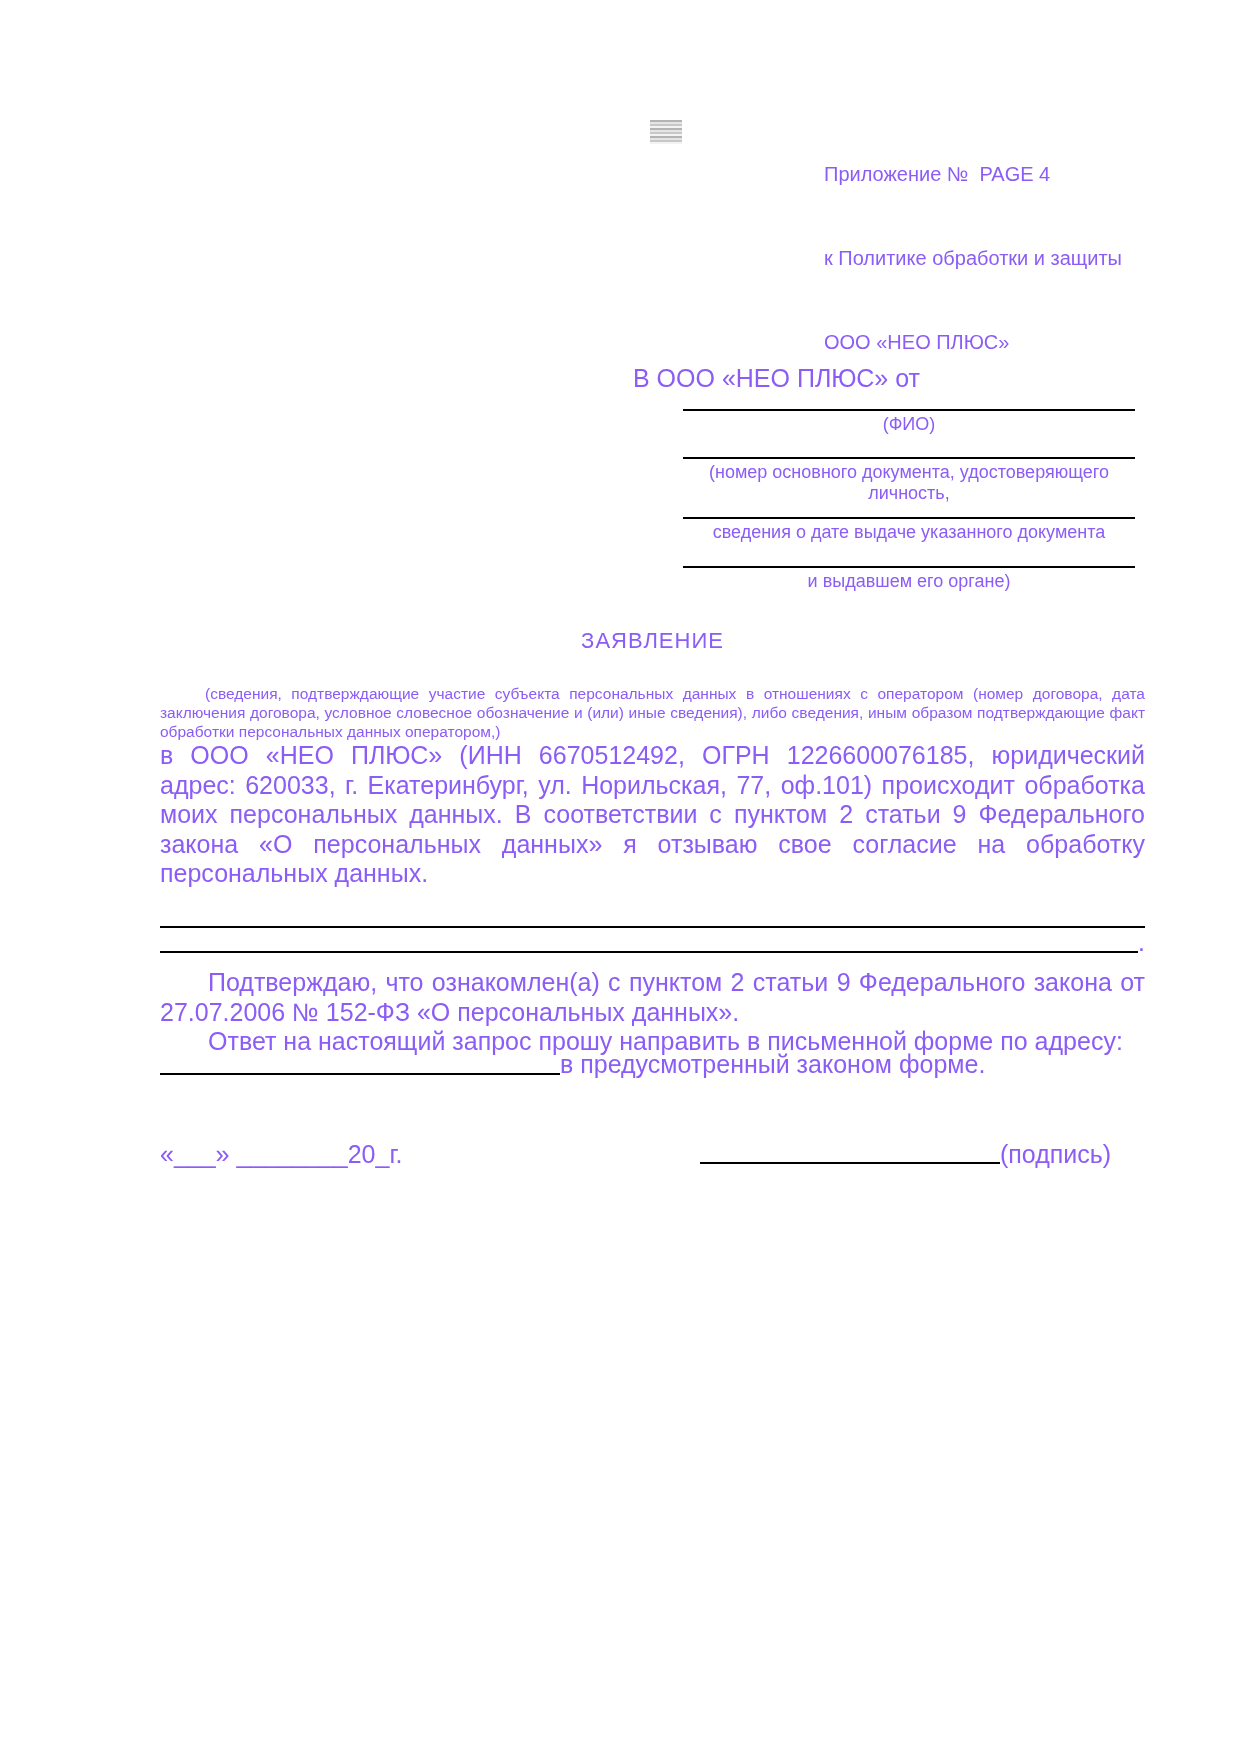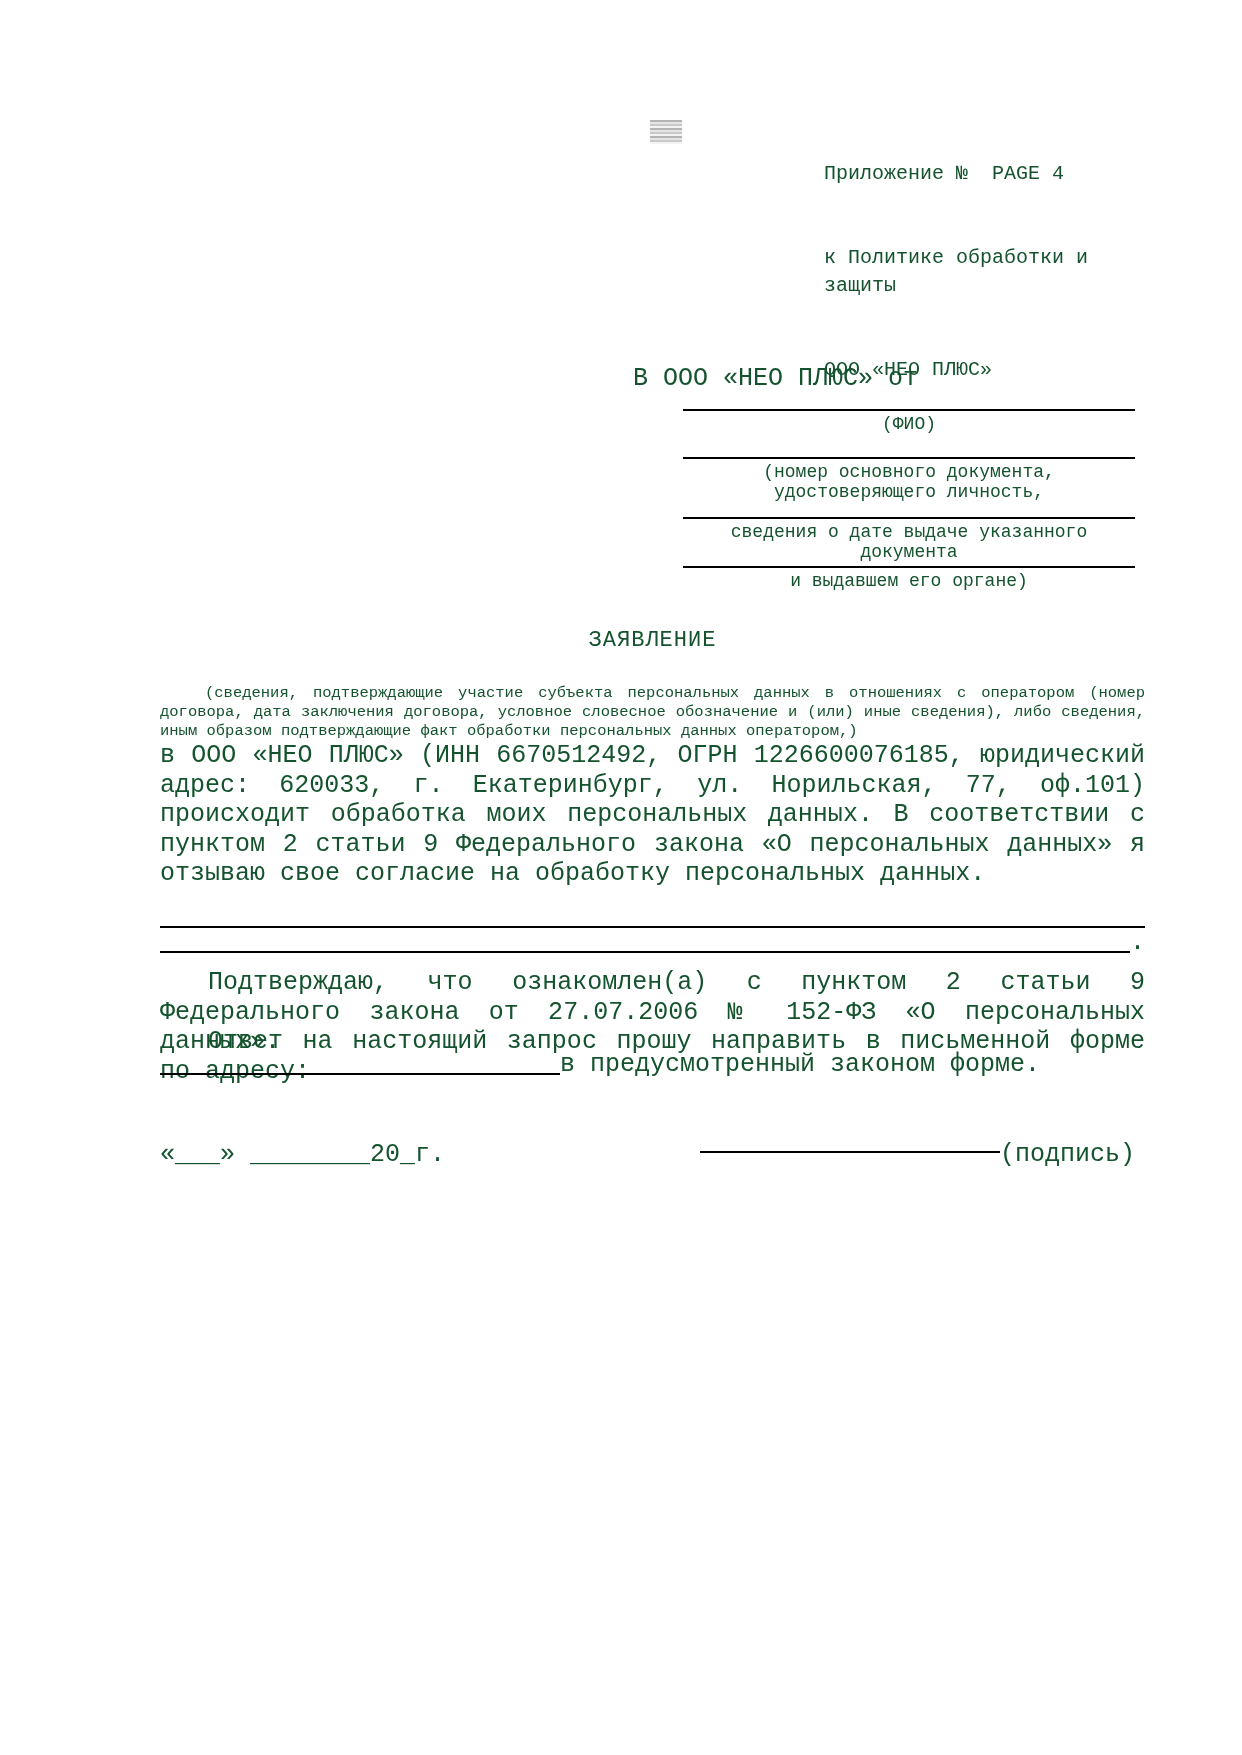--- a/index.html
+++ b/index.html
@@ -1,22 +1,22 @@
 <!DOCTYPE html>
 <html><head>
 <meta charset="utf-8">
 <style>
   html,body{margin:0;padding:0;background:#ffffff;}
   .page{
     position:relative;
     width:1242px;
     height:1755px;
     background:#ffffff;
-    color:#14532d;
-    font-family:Liberation Mono, monospace;
+    color:#8b5cf6;
+    font-family:Liberation Sans, sans-serif;
     overflow:hidden;
   }
   
   .artifact{
     position:absolute;
     left:650px; top:120px;
     width:32px; height:24px;
     background:repeating-linear-gradient(180deg,
       #9a9a9a 0 2px, #dcdcdc 2px 4px, #b5b5b5 4px 6px, #efefef 6px 8px);
     opacity:.75;
@@ -107,21 +107,21 @@
     position:absolute;
     left:160px; top:1140px;
     font-size:25px;
     white-space:pre-wrap;
   }
   .footer-right{
     position:absolute;
     left:700px; top:1140px;
     width:445px;
     display:flex;
-    align-items:center;
+    align-items:flex-end;
     font-size:25px;
   }
 </style>
 </head>
 <body>
 
 <div class="page">
 
   <div class="artifact"></div>
 

